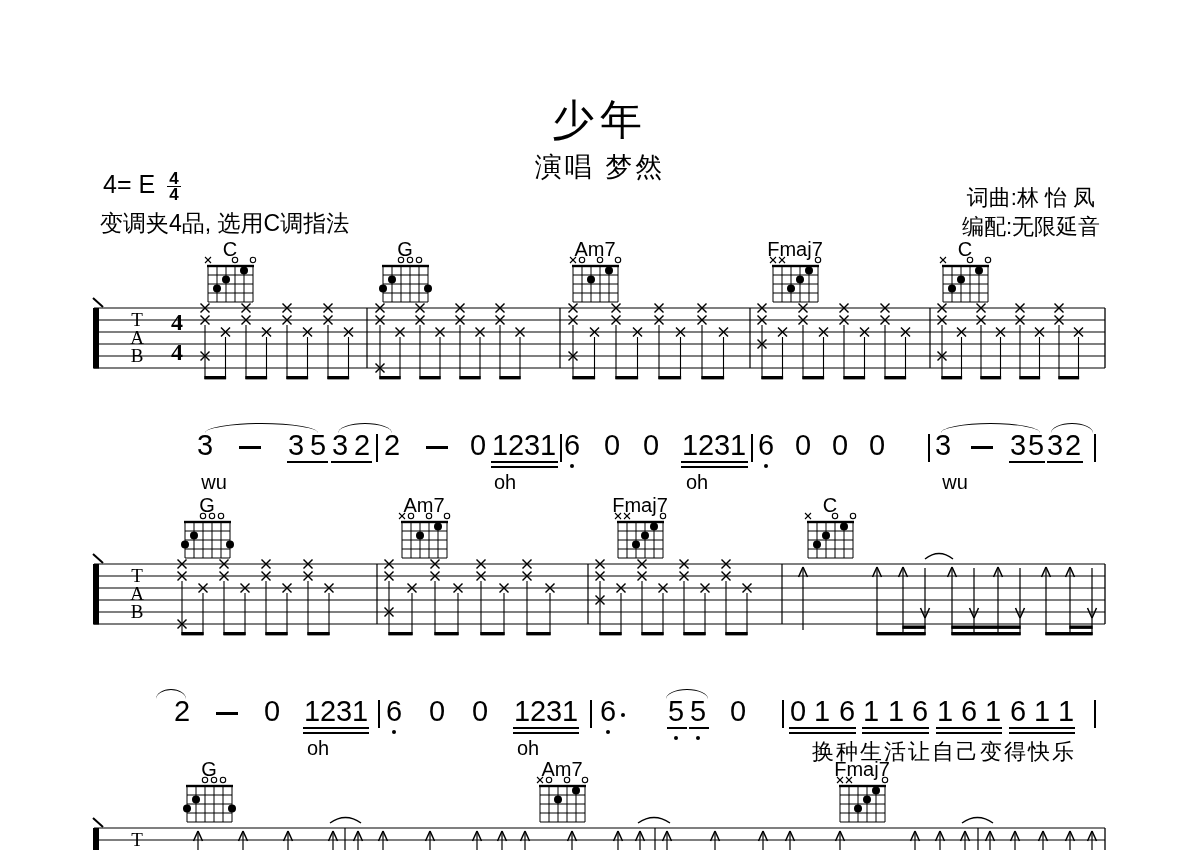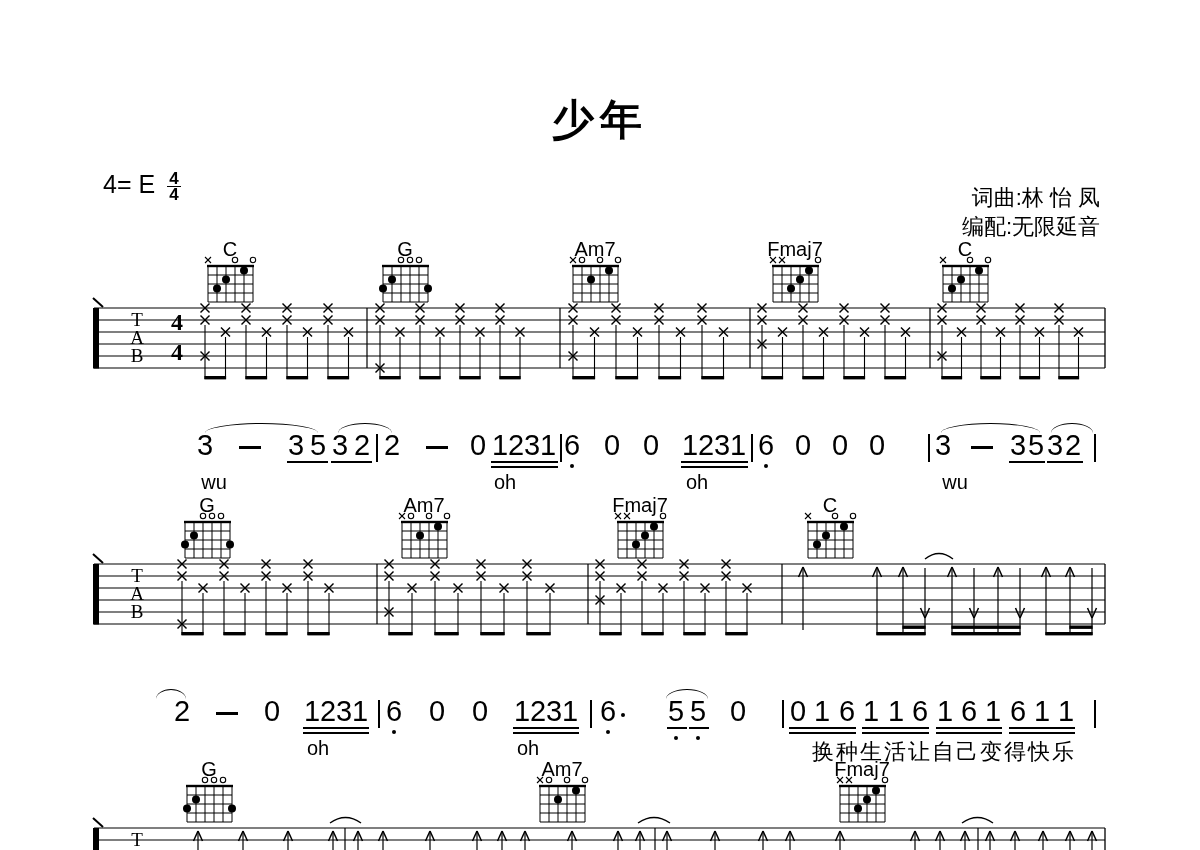--- a/index.html
+++ b/index.html
@@ -1,48 +1,50 @@
 <!DOCTYPE html>
 <html><head>
 <meta charset="utf-8">
 <style>
   *{margin:0;padding:0;box-sizing:border-box}
   html,body{background:#fff}
   .page{position:relative;width:1200px;height:850px;background:#fff;color:#000;
         font-family:"Liberation Sans",sans-serif;overflow:hidden}
   .title{position:absolute;left:0;top:92px;width:100%;text-align:center;
-         font-size:42px;font-weight:700;letter-spacing:6px}
+         font-size:42px;font-weight:400;letter-spacing:6px}
   .subtitle{position:absolute;left:0;top:149px;width:100%;text-align:center;
             font-size:27px;letter-spacing:3px}
   .keyline{position:absolute;left:103px;top:170px;font-size:25px;font-weight:500}
   .frac{display:inline-block;vertical-align:middle;margin-left:12px;text-align:center;
         font-size:17px;line-height:15px;font-weight:600}
   .frac span{display:block}
   .frac .fnum{border-bottom:1.6px solid #000;padding:0 2px}
   .capo{position:absolute;left:100px;top:208px;font-size:23px}
-  .credits{position:absolute;right:100px;top:183px;font-size:22px;line-height:29px;text-align:right}
+  .credits{position:absolute;right:100px;top:183px;font-size:22px;line-height:29px;text-align:center}
   #score-svg{position:absolute;left:0;top:0}
   #jianpu-layer div{position:absolute}
   .jp-num{font-size:29px;line-height:29px;transform:translateX(-50%);font-weight:500}
   .jp-dot{width:4px;height:4px;border-radius:50%;background:#000;transform:translateX(-50%)}
   .jp-dash{width:22px;height:2.6px;background:#000}
   .jp-bar{width:1.6px;height:28px;background:#000}
   .jp-ul{height:1.7px;background:#000}
   .jp-slur{height:10px;border-top:1.6px solid #000;border-radius:50% 50% 0 0/100% 100% 0 0}
   .jp-lyric{font-size:20px;transform:translateX(-50%)}
   .jp-lyric.cn{font-size:22px;letter-spacing:2px;white-space:nowrap}
 </style>
 </head>
 <body>
 
 <div class="page">
   <div class="title">少年</div>
+  <div class="subtitle">演唱 梦然</div>
   <div class="keyline">
     <span>4= E</span><span class="frac"><span class="fnum">4</span><span>4</span></span>
   </div>
+  <div class="capo">变调夹4品, 选用C调指法</div>
   <div class="credits">
     <div>词曲:林 怡 凤</div>
     <div>编配:无限延音</div>
   </div>
   <svg id="score-svg" width="1200" height="850">
       <line x1="94" y1="308" x2="1105" y2="308" stroke="#000" stroke-width="1.1"></line>
       <line x1="94" y1="320" x2="1105" y2="320" stroke="#000" stroke-width="1.1"></line>
       <line x1="94" y1="332" x2="1105" y2="332" stroke="#000" stroke-width="1.1"></line>
       <line x1="94" y1="344" x2="1105" y2="344" stroke="#000" stroke-width="1.1"></line>
       <line x1="94" y1="356" x2="1105" y2="356" stroke="#000" stroke-width="1.1"></line>

